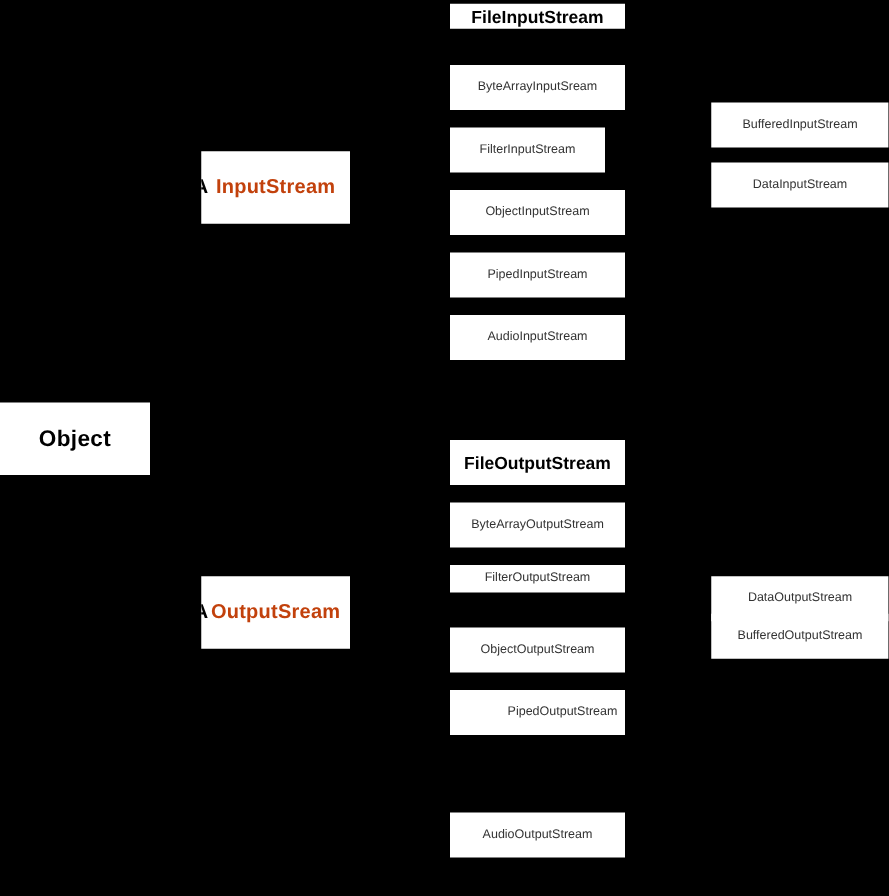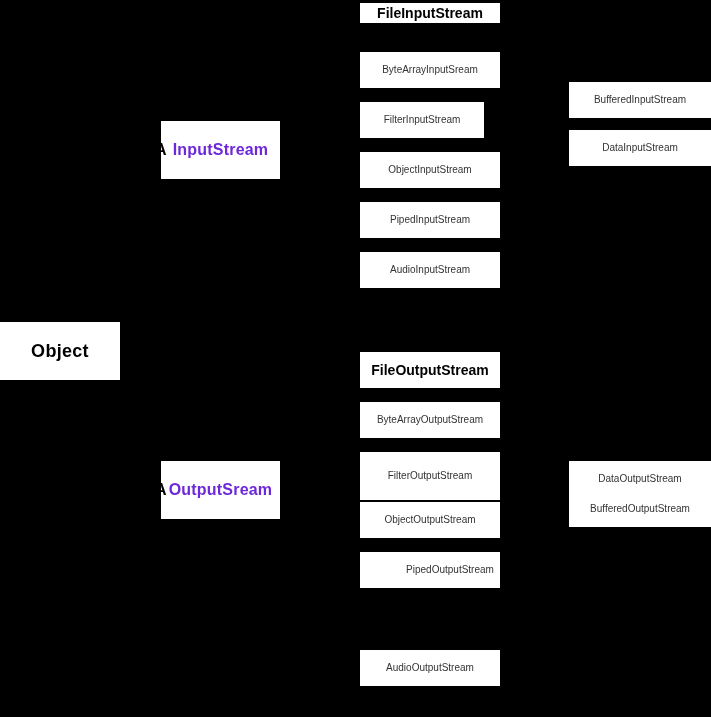--- a/index.html
+++ b/index.html
@@ -32,21 +32,21 @@
   .node.root .label {
     font-weight: bold;
     font-size: 18px;
     color: #000000;
     letter-spacing: 0.3px;
   }
   
   .node.title .label {
     font-weight: bold;
     font-size: 16px;
-    color: #6d28d9;
+    color: #c2410c;
     letter-spacing: 0.2px;
   }
   
   .node.header .label {
     font-weight: bold;
     font-size: 14px;
     color: #000000;
   }
   
   .node.plain .label {
@@ -115,21 +115,21 @@
     <span class="label">DataInputStream</span>
   </div>
     <div class="node header" style="left: 360px; top: 352px; width: 140px; height: 36px; background: rgb(255, 255, 255);">
 
     <span class="label">FileOutputStream</span>
   </div>
     <div class="node plain" style="left: 360px; top: 402px; width: 140px; height: 36px; background: rgb(255, 255, 255);">
 
     <span class="label">ByteArrayOutputStream</span>
   </div>
-    <div class="node plain" style="left: 360px; top: 452px; width: 140px; height: 48px; background: rgb(255, 255, 255);">
+    <div class="node plain" style="left: 360px; top: 452px; width: 140px; height: 22px; background: rgb(255, 255, 255);">
 
     <span class="label">FilterOutputStream</span>
   </div>
     <div class="node plain" style="left: 360px; top: 502px; width: 140px; height: 36px; background: rgb(255, 255, 255);">
 
     <span class="label">ObjectOutputStream</span>
   </div>
     <div class="node plain" style="left: 360px; top: 552px; width: 140px; height: 36px; background: rgb(255, 255, 255); padding-left: 40px;">
 
     <span class="label">PipedOutputStream</span>

